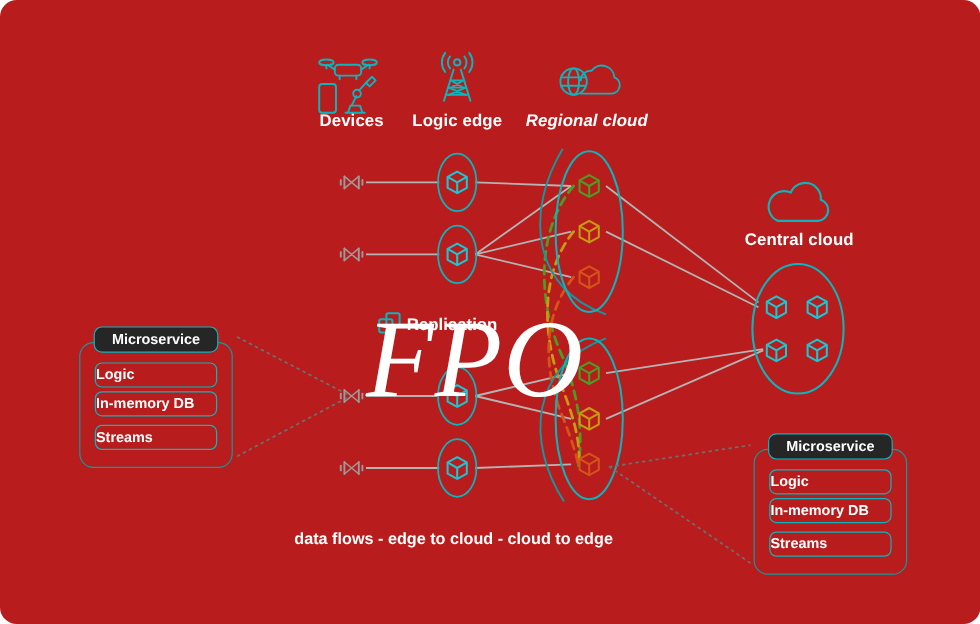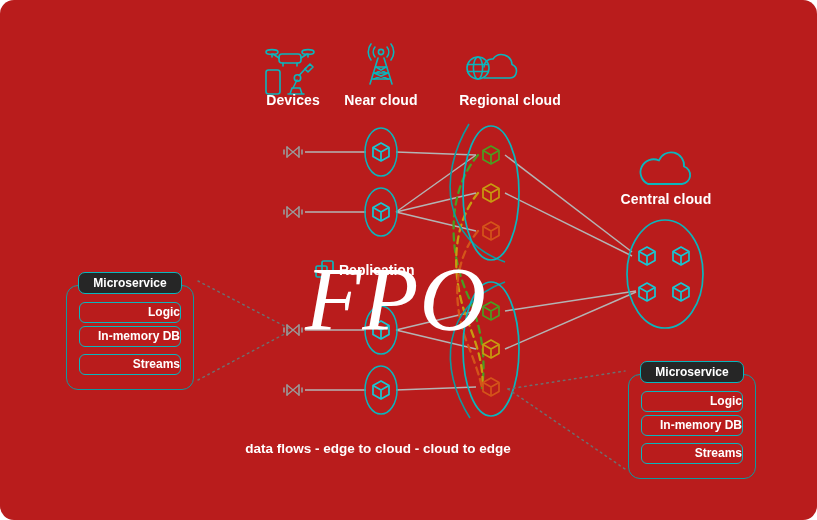--- a/index.html
+++ b/index.html
@@ -82,21 +82,21 @@
   .ms-item {
     position: absolute;
     box-sizing: border-box;
     border: 1.5px solid #0ab6bd;
     border-radius: 6px;
     background: transparent;
     color: #ffffff;
     font-family: "Liberation Sans", sans-serif;
     font-size: 12px;
     font-weight: 700;
-    text-align: right;
+    text-align: left;
     line-height: 19px;
     height: 21px;
   }
   .fpo {
     position: absolute;
     left: 305px;
     top: 214px;
     color: #ffffff;
     font-family: "Liberation Serif", serif;
     font-size: 92px;
@@ -290,23 +290,23 @@
     </g>
 
     <g fill="none" stroke="#0ab6bd" stroke-width="1.7" stroke-linejoin="round">
       <rect x="316" y="266" width="11" height="11" rx="1.5"></rect>
       <rect x="322" y="261" width="11" height="11" rx="1.5"></rect>
     </g>
   </svg>
 
   <div class="lbl center" style="left:293px; top:92px;">Devices</div>
 
-  <div class="lbl center" style="left:381px; top:92px;">Near cloud</div>
-
-  <div class="lbl center" style="left:510px; top:92px;">Regional cloud</div>
+  <div class="lbl center" style="left:381px; top:92px;">Logic edge</div>
+
+  <div class="lbl center" style="left:489px; top:92px;font-style:italic;">Regional cloud</div>
 
   <div class="lbl center" style="left:666px; top:191px;">Central cloud</div>
 
   <div class="repl-label" style="left:339px; top:262px;">Replication</div>
 
   <div class="ms-box" style="left:66px; top:285px; width:128px; height:105px;">
   </div>
   <div class="ms-title" style="left:78px; top:272px; width:104px;">Microservice</div>
   <div class="ms-item" style="left:79px; top:302px; width:102px;">Logic</div>
   <div class="ms-item" style="left:79px; top:326px; width:102px;">In-memory DB</div>

